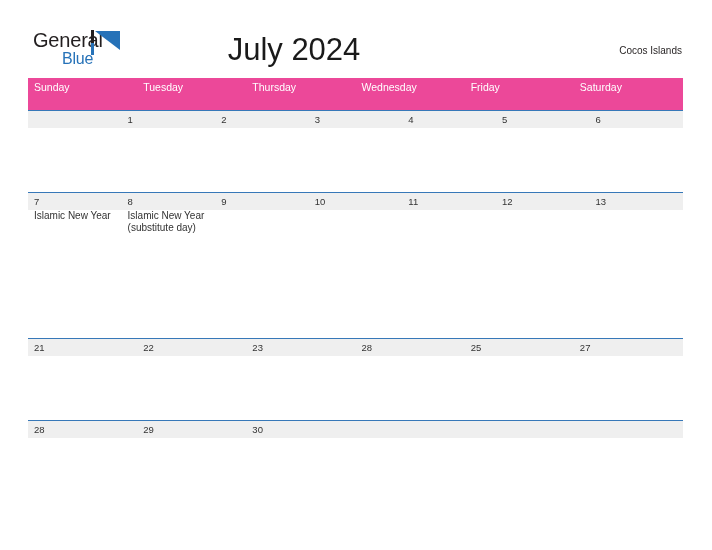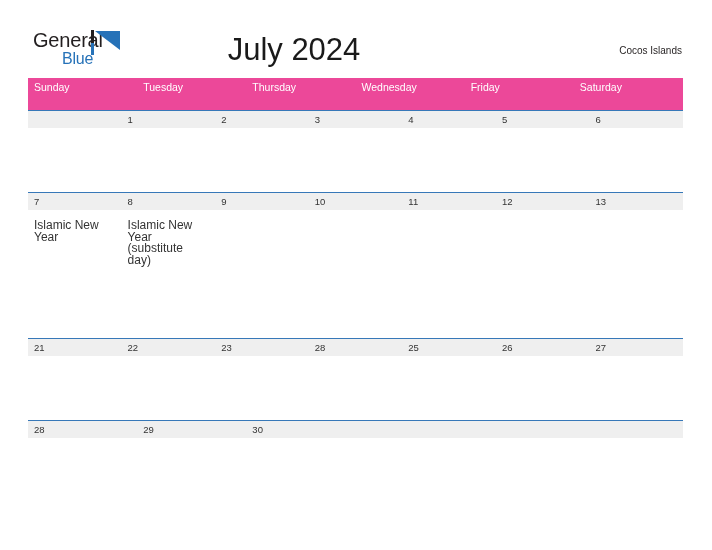--- a/index.html
+++ b/index.html
@@ -134,23 +134,23 @@
   }
 
   .event-band {
     display: flex;
     width: 100%;
     height: 64px;
     background: #ffffff;
   }
   .event-cell {
     flex: 1 1 0;
-    padding: 10px 6px 0 6px;
+    padding: 0 6px 0 6px;
     box-sizing: border-box;
-    font-size: 12px;
+    font-size: 10px;
     line-height: 11.5px;
     color: #333333;
     overflow: hidden;
     word-wrap: break-word;
   }
   .event-item {
     display: block;
   }
 
   
@@ -290,21 +290,20 @@
       </div>
     </div>
 
     <div class="week-row">
       <div class="date-band">
         <div class="date-cell">21</div>
         <div class="date-cell">22</div>
         <div class="date-cell">23</div>
         <div class="date-cell">28</div>
         <div class="date-cell">25</div>
-        <div class="date-cell">26</div>
         <div class="date-cell">27</div>
       </div>
       <div class="event-band">
         <div class="event-cell">
             <span class="event-item"></span>
           </div>
         <div class="event-cell">
             <span class="event-item"></span>
           </div>
         <div class="event-cell">

